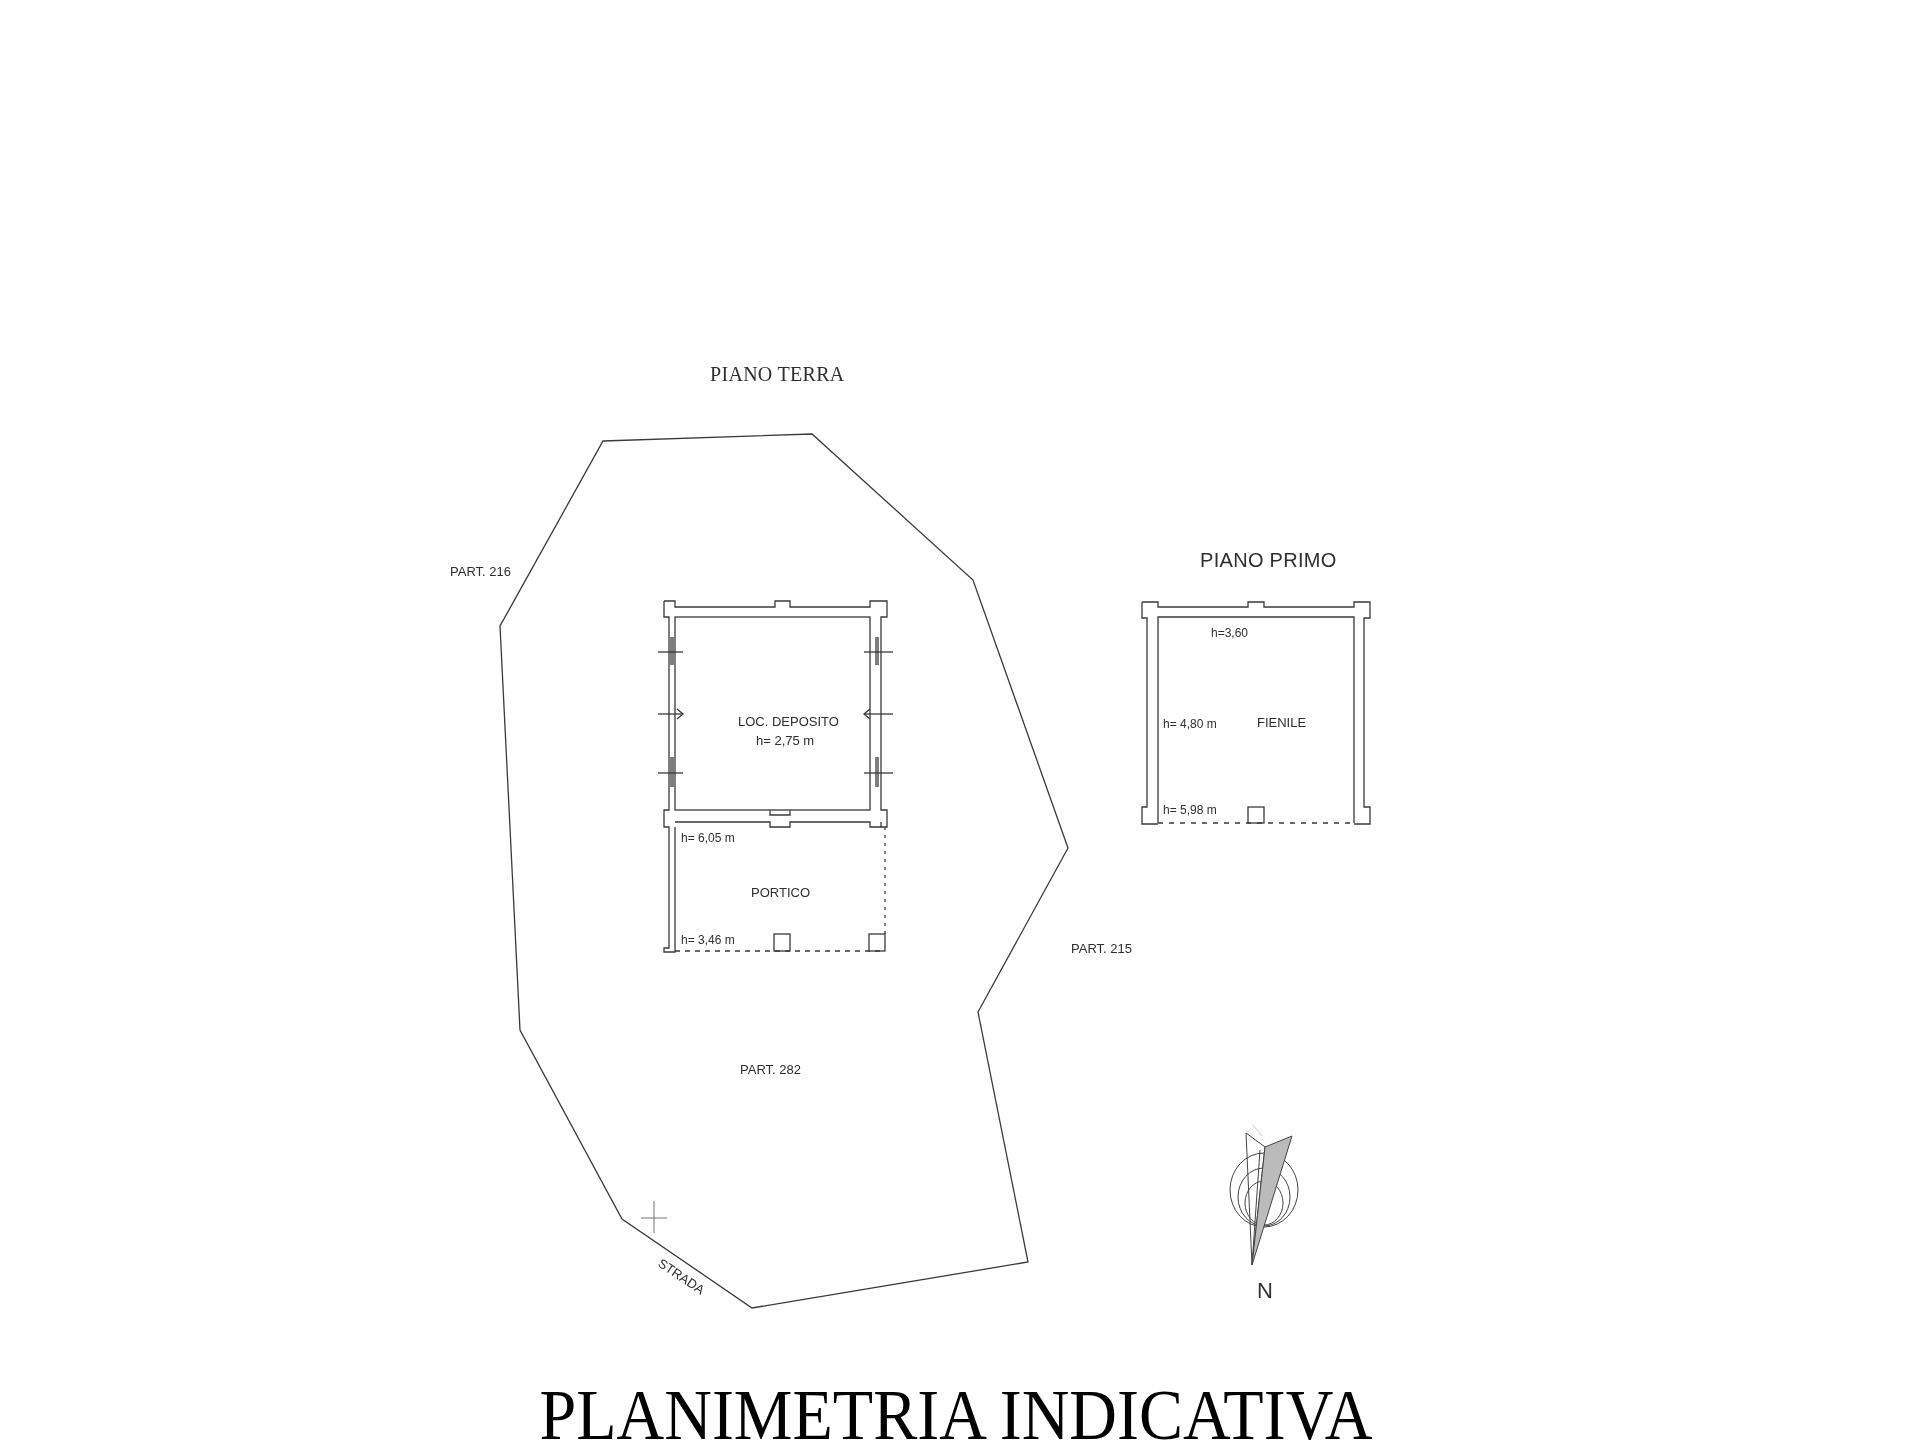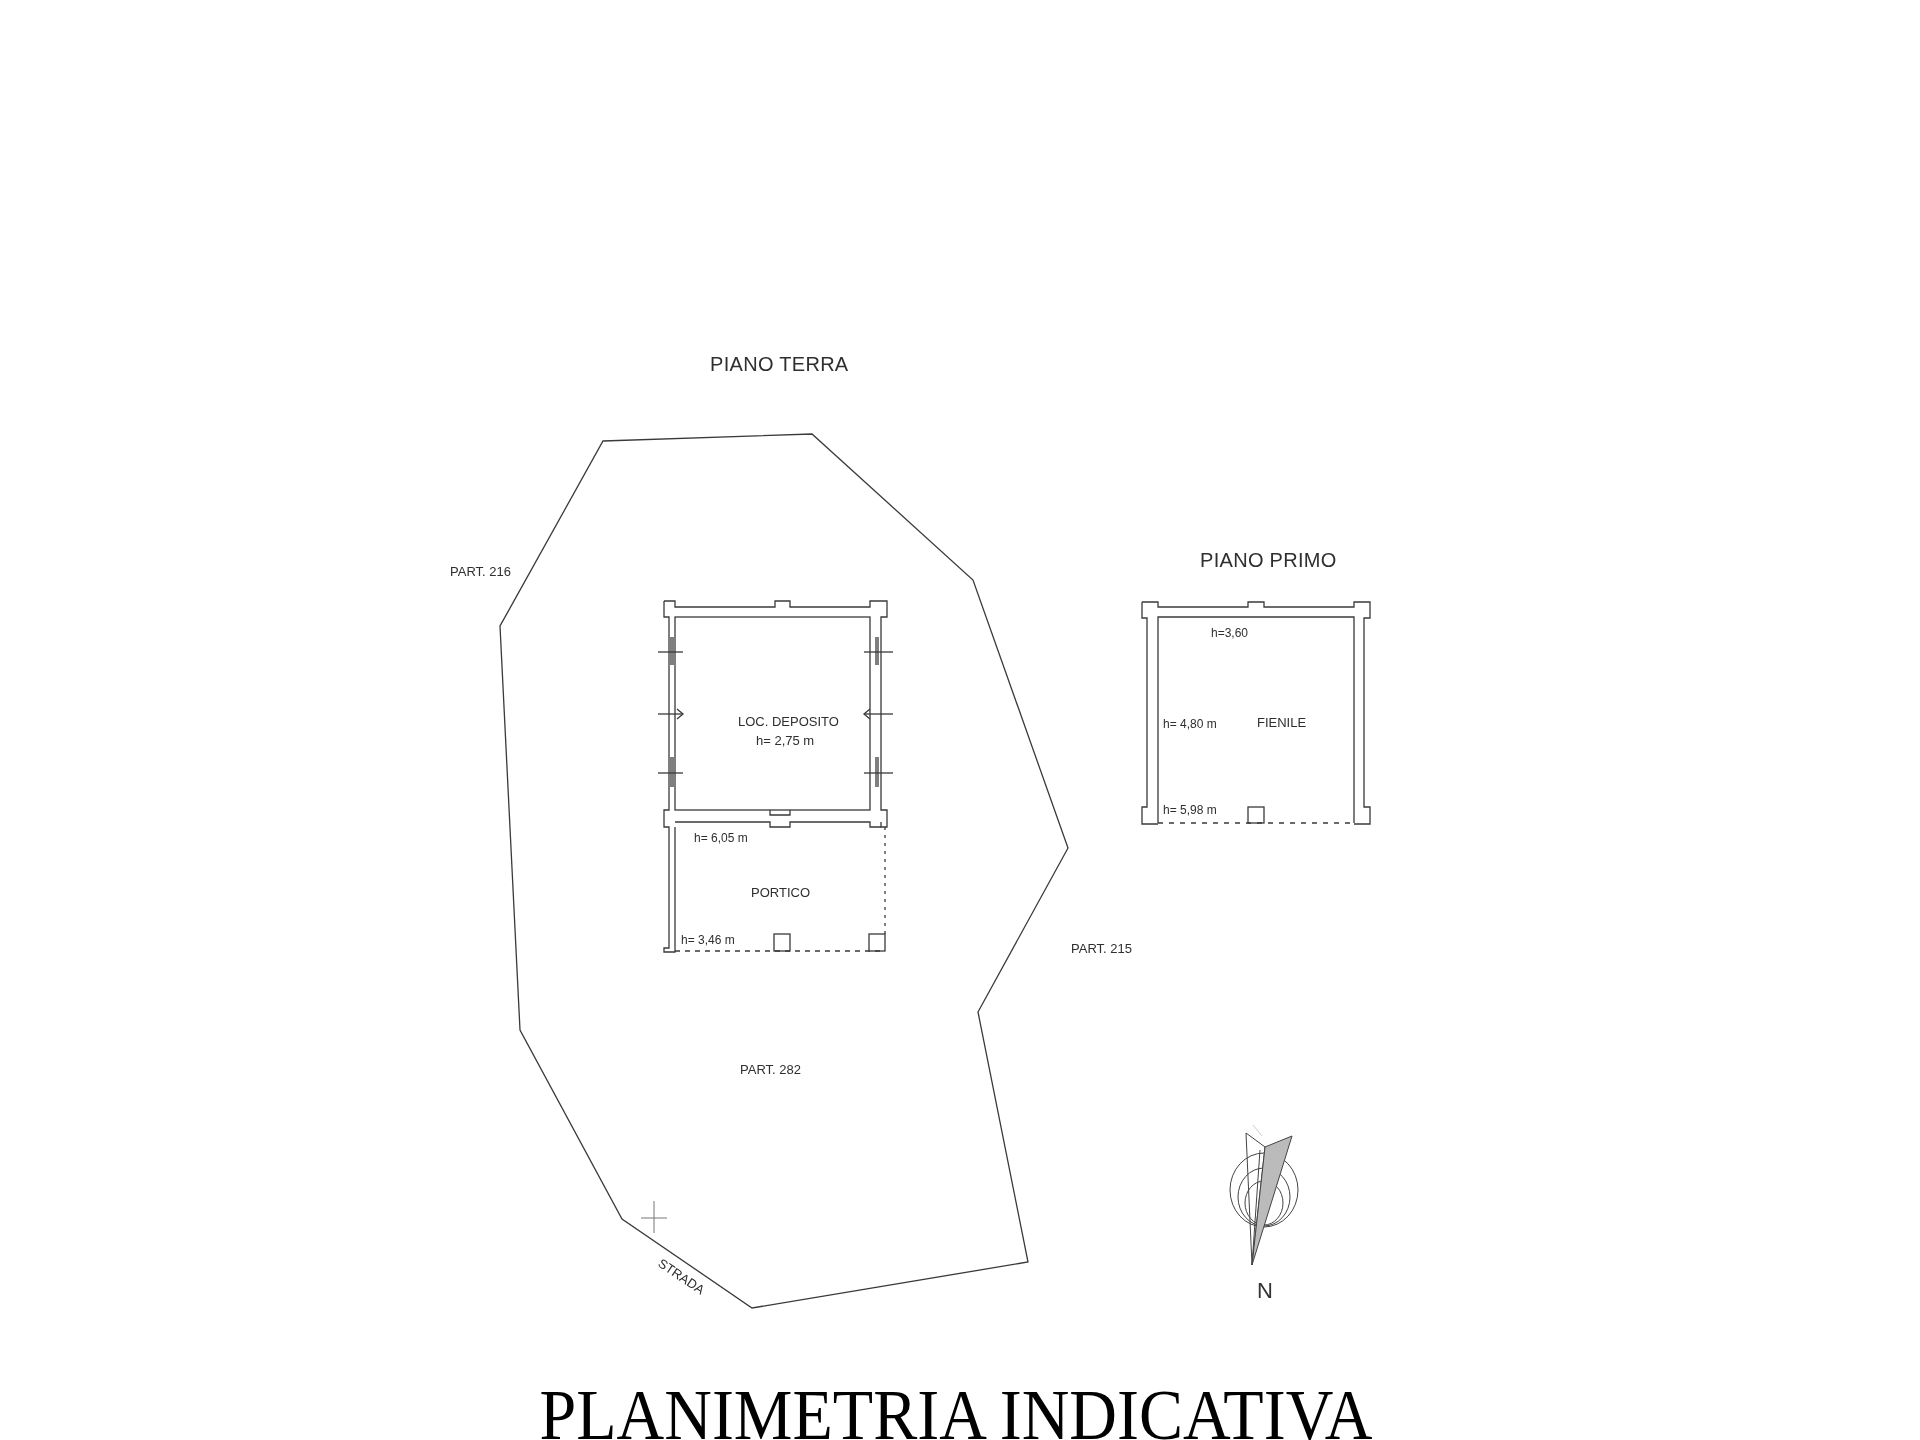--- a/index.html
+++ b/index.html
@@ -80,30 +80,30 @@
       <ellipse cx="1264" cy="1190" rx="34" ry="37"></ellipse>
       <ellipse cx="1264" cy="1197" rx="26" ry="29"></ellipse>
       <ellipse cx="1264" cy="1203" rx="19" ry="22"></ellipse>
       <polygon points="1246,1133 1265,1147 1252,1265"></polygon>
       <polygon points="1265,1147 1292,1136 1252,1265" fill="#bbb"></polygon>
       <line x1="1260" y1="1150" x2="1252" y2="1265"></line>
       <line x1="1253" y1="1125" x2="1262" y2="1136" stroke="#ccc"></line>
     </g>
   </svg>
 
-  <div class="lbl sec-title" style="left:710px; top:354px;">PIANO TERRA</div>
+  <div class="lbl sec-title" style="left:710px; top:364px;font-family:Liberation Serif, serif;">PIANO TERRA</div>
   <div class="lbl sec-title" style="left:1200px; top:550px;">PIANO PRIMO</div>
 
   <div class="lbl part" style="left:450px; top:537px;margin-top:28px;">PART. 216</div>
   <div class="lbl part" style="left:1071px; top:942px;">PART. 215</div>
   <div class="lbl part" style="left:740px; top:1063px;">PART. 282</div>
 
   <div class="lbl room" style="left:738px; top:715px;">LOC. DEPOSITO</div>
   <div class="lbl room" style="left:756px; top:734px;">h= 2,75 m</div>
-  <div class="lbl htxt" style="left:681px; top:832px;margin-left:13px;">h= 6,05 m</div>
+  <div class="lbl htxt" style="left:681px; top:832px;">h= 6,05 m</div>
   <div class="lbl room" style="left:751px; top:886px;">PORTICO</div>
   <div class="lbl htxt" style="left:681px; top:934px;">h= 3,46 m</div>
 
   <div class="lbl htxt" style="left:1163px; top:627px;padding-left:48px;">h=3,60</div>
   <div class="lbl htxt" style="left:1163px; top:718px;">h= 4,80 m</div>
   <div class="lbl room" style="left:1233px; top:716px;margin-left:24px;">FIENILE</div>
   <div class="lbl htxt" style="left:1163px; top:804px;">h= 5,98 m</div>
 
   <div class="lbl strada" style="left:655px; top:1270px;">STRADA</div>
 

